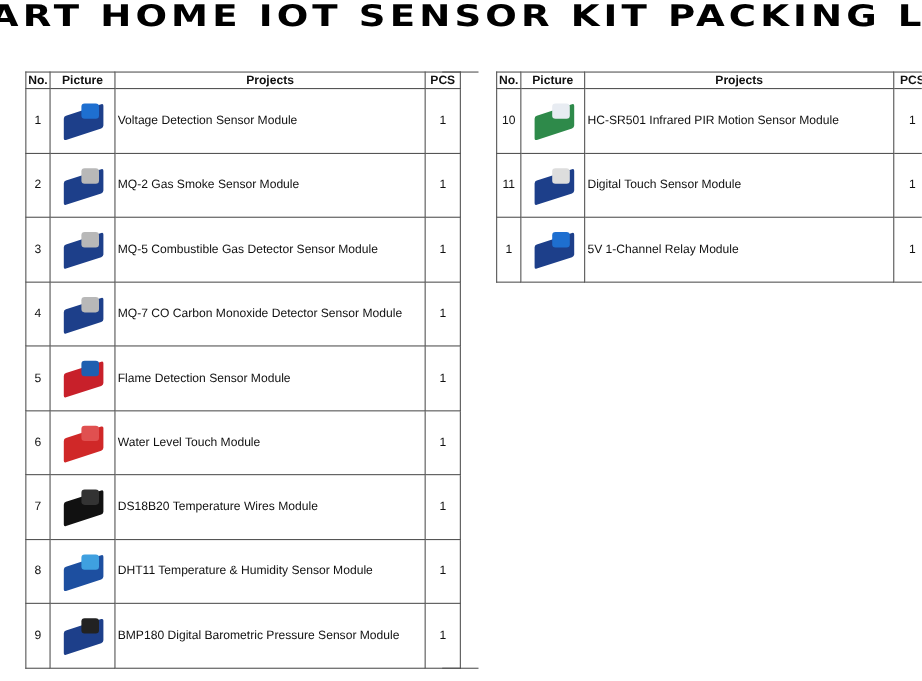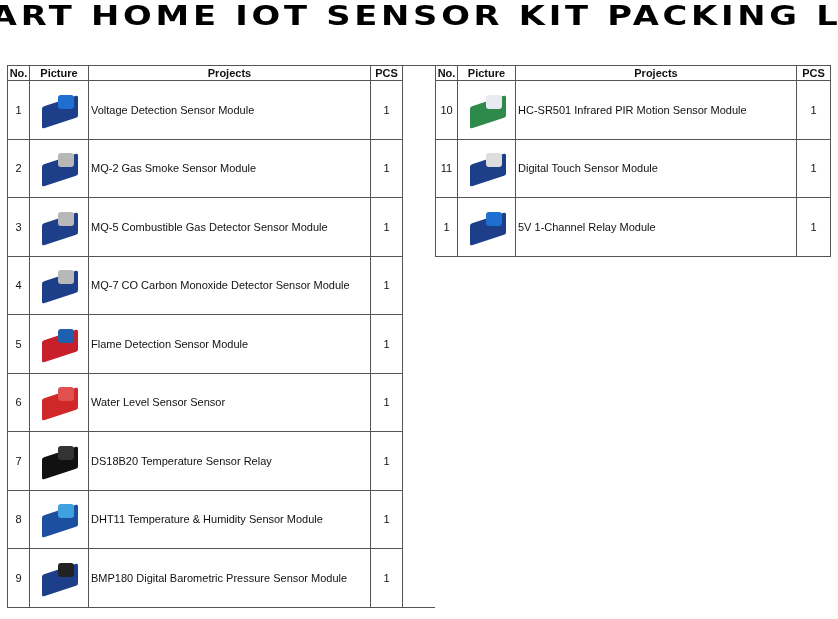--- a/index.html
+++ b/index.html
@@ -4,21 +4,21 @@
 <style>
   html, body { margin:0; padding:0; background:#ffffff; }
   body { width:838px; height:619px; position:relative; overflow:hidden; font-family:"Liberation Sans", sans-serif; color:#111; }
   .title {
     position:absolute; left:0; top:0; width:838px; height:34px;
     text-align:center; font-family:"DejaVu Sans", sans-serif; font-weight:bold;
     font-size:27px; letter-spacing:3px; line-height:32px; color:#000;
     text-transform:uppercase; transform:scaleX(1.25); transform-origin:center;
   }
   table.grid {
-    position:absolute; border-collapse:collapse; table-layout:fixed;
+    position:absolute; border-collapse:collapse; table-layout:fixed;margin-left:16px;
   }
   table.grid td, table.grid th {
     border:1px solid #555; font-size:11px; padding:0;
   }
   table.grid th { height:14px; font-weight:bold; font-size:11px; text-align:center; }
   table.grid td { height:57.5px; }
   td.no { text-align:center; }
   td.pcs { text-align:center; }
   td.proj { padding-left:2px !important; white-space:nowrap; }
   td.pic { text-align:center; vertical-align:middle; }
@@ -88,29 +88,29 @@
         <span class="pcb" style="background:#c8202a"></span>
         <span class="part" style="left:24px;top:8px;width:16px;height:14px;background:#1e5fb0;border-radius:3px;"></span></span></td>
       <td class="proj">Flame Detection Sensor Module</td>
       <td class="pcs">1</td>
       </tr>
       <tr>
       <td class="no">6</td>
       <td class="pic"><span class="thumb">
         <span class="pcb" style="background:#d02828"></span>
         <span class="part" style="left:24px;top:8px;width:16px;height:14px;background:#e05050;border-radius:3px;"></span></span></td>
-      <td class="proj">Water Level Sensor Sensor</td>
+      <td class="proj">Water Level Touch Module</td>
       <td class="pcs">1</td>
       </tr>
       <tr>
       <td class="no">7</td>
       <td class="pic"><span class="thumb">
         <span class="pcb" style="background:#111111"></span>
         <span class="part" style="left:24px;top:8px;width:16px;height:14px;background:#333333;border-radius:3px;"></span></span></td>
-      <td class="proj">DS18B20 Temperature Sensor Relay</td>
+      <td class="proj">DS18B20 Temperature Wires Module</td>
       <td class="pcs">1</td>
       </tr>
       <tr>
       <td class="no">8</td>
       <td class="pic"><span class="thumb">
         <span class="pcb" style="background:#1d4fa0"></span>
         <span class="part" style="left:24px;top:8px;width:16px;height:14px;background:#3fa0e0;border-radius:3px;"></span></span></td>
       <td class="proj">DHT11 Temperature &amp; Humidity Sensor Module</td>
       <td class="pcs">1</td>
       </tr>

